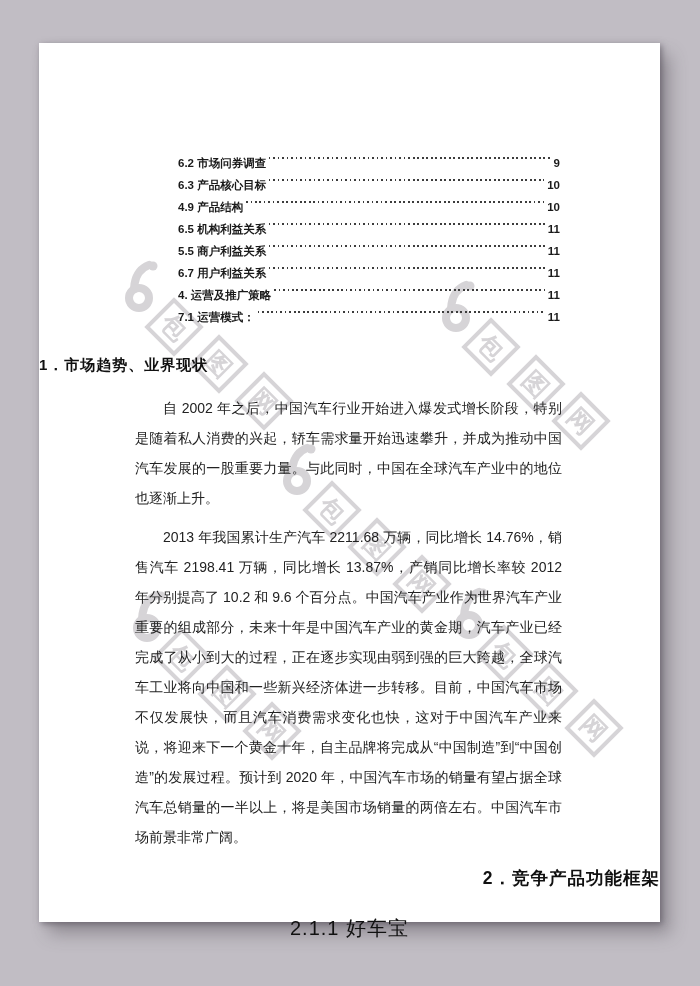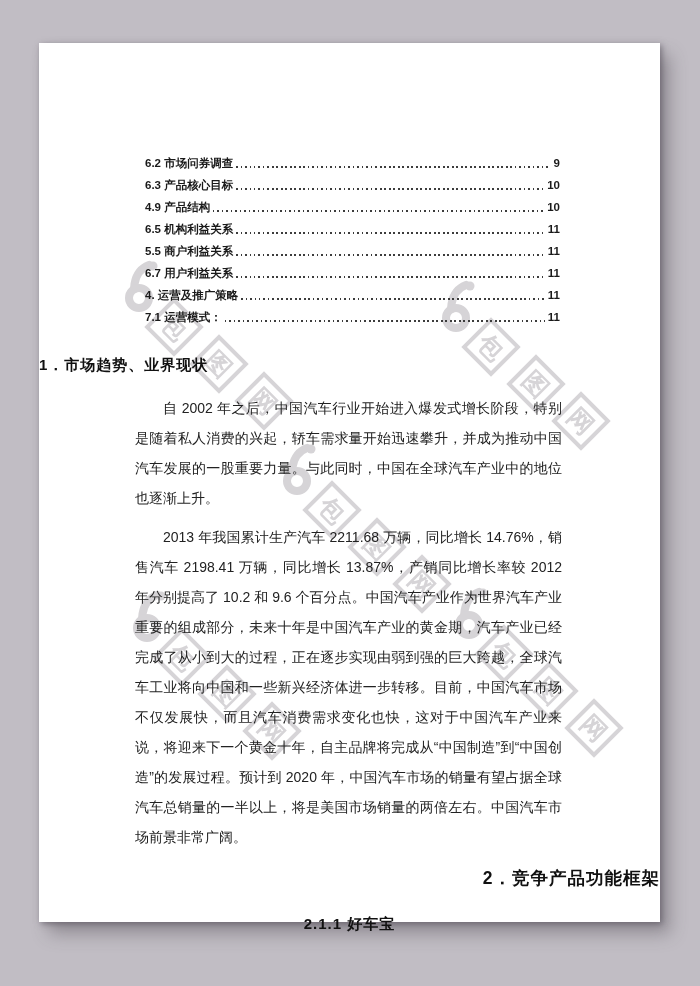--- a/index.html
+++ b/index.html
@@ -32,23 +32,23 @@
   .wm-d3{left:120px;top:120px;}
   .t1{left:84px;top:217px;}
   .t2{left:401px;top:237px;}
   .t3{left:242px;top:400px;}
   .t4{left:92px;top:547px;}
   .t5{left:414px;top:544px;}
   
   .content{position:relative;z-index:1;color:#1d1d1d;}
   .toc{padding:114px 100px 0 106px;}
   .toc-row{
-    display:flex;align-items:flex-end;
+    display:flex;align-items:flex-start;
     height:13px;margin-bottom:9px;
-    font-size:11.5px;font-weight:bold;color:#1a1a1a;
+    font-size:11.5px;font-weight:bold;color:#1a1a1a;margin-left:33px;
   }
   .toc-label{white-space:nowrap;line-height:13px;}
   .toc-leader{
     flex:1;height:2px;margin:0 3px 2px 3px;
     background-image:repeating-linear-gradient(to right,#3c3c3c 0,#3c3c3c 1.5px,transparent 1.5px,transparent 4.5px);
   }
   .toc-page{white-space:nowrap;line-height:13px;}
   h1.sec{
     margin:32px 0 0 0;text-align:left;
     font-size:15px;font-weight:bold;color:#111;letter-spacing:1px;
@@ -58,21 +58,21 @@
     font-size:14px;line-height:30px;color:#222;
     text-align:justify;text-indent:2em;
   }
   p.body-para + p.body-para{margin-top:9px;}
   h2.sec{
     margin:14px 0 0 0;text-align:right;
     font-size:17.5px;font-weight:bold;color:#111;letter-spacing:1px;
   }
   h3.sec{
     margin:25px 0 0 0;text-align:center;
-    font-size:15px;font-weight:bold;color:#111;letter-spacing:1px;
+    font-size:20px;font-weight:normal;color:#111;letter-spacing:1px;
   }
 </style>
 </head>
 <body>
 
 <div class="page">
 
   <div class="wm-layer">
 
     <div class="wm-tile t1">

